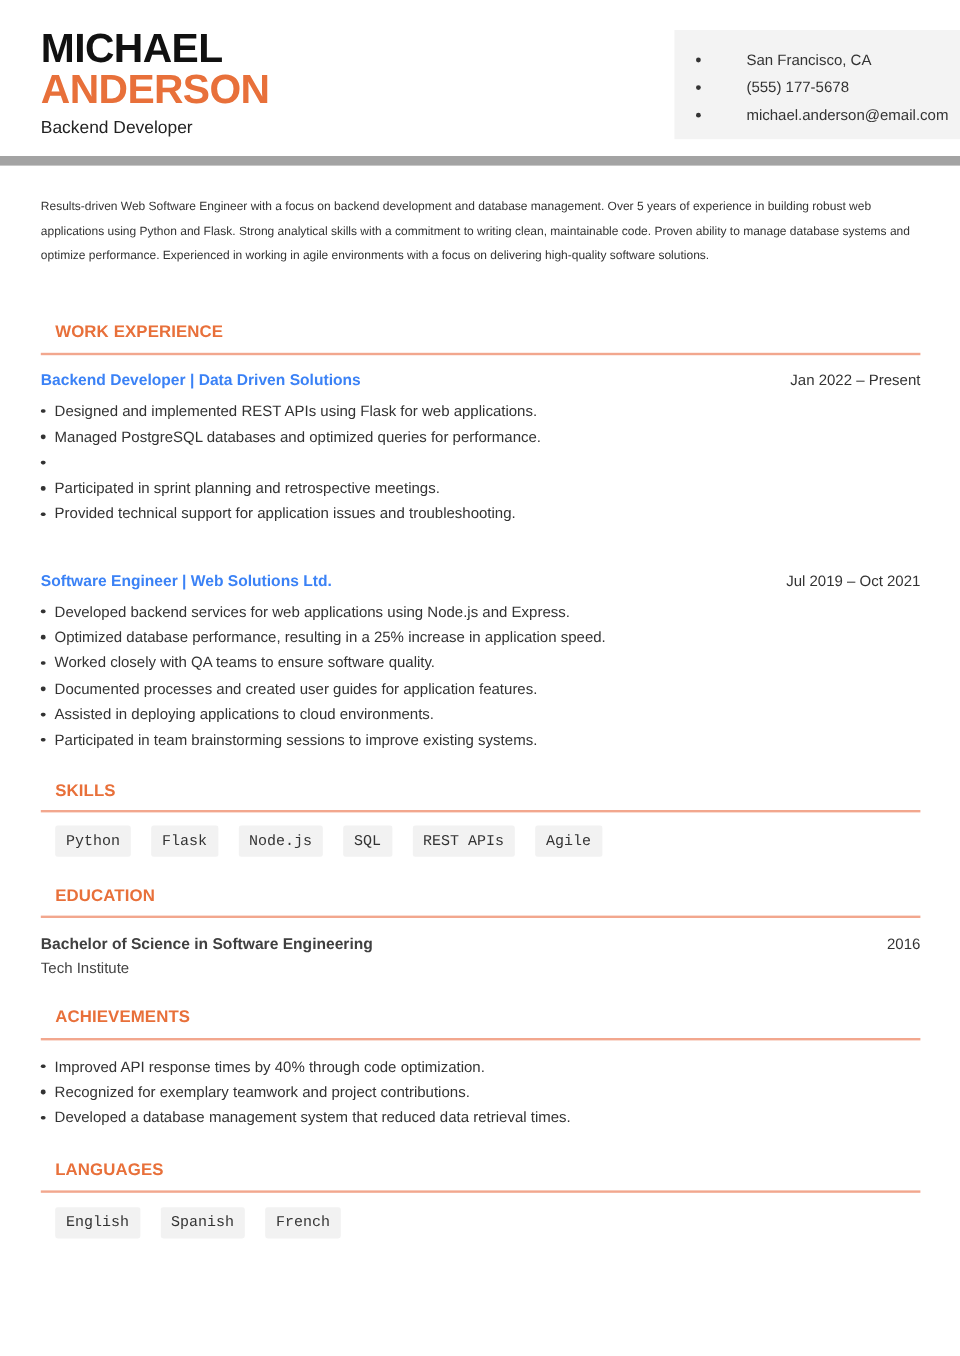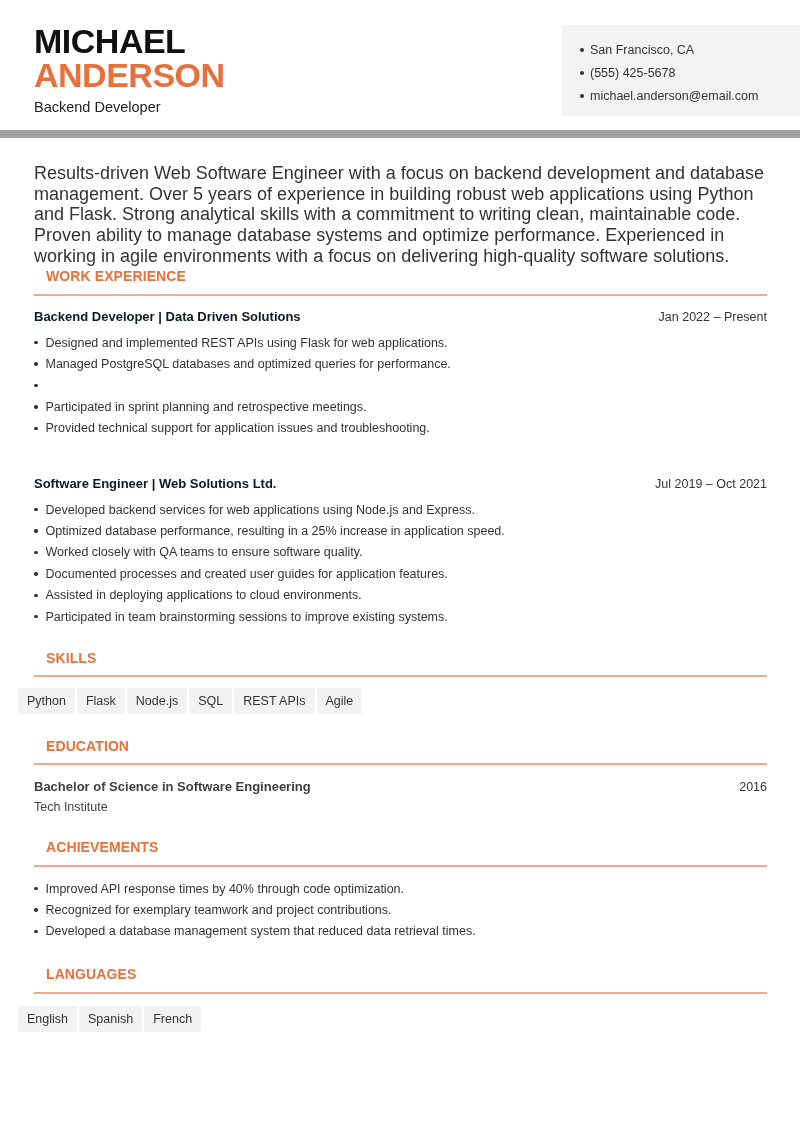--- a/index.html
+++ b/index.html
@@ -28,53 +28,53 @@
       position: absolute; left: 34px; top: 99px;
       font-size: 14.5px; color: #222222;
     }
     .contact-box {
       position: absolute; left: 562px; top: 25px; width: 238px; height: 91px;
       background: #F3F3F3;
       padding: 13px 0 0 18px;
     }
     .contact-item {
       display: flex; align-items: center;
-      font-size: 12.5px; color: #333333; height: 23.3px;
+      font-size: 12.5px; color: #333333; height: 23.3px; gap: 32px;
     }
     .bullet {
       display: inline-block; width: 4px; height: 4px; border-radius: 50%;
       background: #333333; margin-right: 6px; flex-shrink: 0;
     }
     .summary {
       position: absolute; left: 34px; top: 163px; width: 740px;
-      font-size: 18px; line-height: 20.7px; color: #333333;
+      font-size: 10px; line-height: 20.7px; color: #333333;
     }
     .section-title {
       position: absolute; left: 46px;
       font-size: 14px; font-weight: 700; color: #E8703A;
       letter-spacing: 0.1px;
     }
     .section-rule {
       position: absolute; left: 34px; width: 733px; height: 2px;
       background: #F2A78E;
     }
     .job-head {
       position: absolute; left: 34px; width: 733px;
       display: flex; justify-content: space-between; align-items: baseline;
     }
-    .job-role { font-size: 13px; font-weight: 700; color: #0f172a; }
+    .job-role { font-size: 13px; font-weight: 700; color: #3b82f6; }
     .job-dates { font-size: 12.5px; color: #333333; }
     .bullets { position: absolute; left: 34px; width: 733px; list-style: none; }
     .bullets li {
       display: flex; align-items: center;
       font-size: 12.5px; color: #333333; height: 21.4px;
     }
     .bullets li .bullet { margin-left: 14px; margin-right: 8px; width: 3.5px; height: 3.5px; }
     .bullets li .bullet { margin-left: 0; }
-    .tags { position: absolute; left: 18px; display: flex; gap: 2px; }
+    .tags { position: absolute; left: 46px; display: flex; gap: 17px; font-family: Liberation Mono, monospace; }
     .tag {
       background: #F2F2F2; color: #333333; font-size: 12.5px;
       height: 26px; line-height: 26px; padding: 0 9px; border-radius: 2px;
     }
     .edu-head {
       position: absolute; left: 34px; width: 733px;
       display: flex; justify-content: space-between; align-items: baseline;
     }
     .edu-degree { font-size: 13px; font-weight: 700; color: #404040; }
     .edu-year { font-size: 12.5px; color: #333333; }
@@ -87,21 +87,21 @@
   <div class="name-first">MICHAEL</div>
   <div class="name-last">ANDERSON</div>
   <div class="job-title">Backend Developer</div>
   <div class="contact-box">
     <div class="contact-item">
       <span class="bullet"></span>
       <span>San Francisco, CA</span>
     </div>
     <div class="contact-item">
       <span class="bullet"></span>
-      <span>(555) 425-5678</span>
+      <span>(555) 177-5678</span>
     </div>
     <div class="contact-item">
       <span class="bullet"></span>
       <span>michael.anderson@email.com</span>
     </div>
   </div>
 </div>
 
 <p class="summary">Results-driven Web Software Engineer with a focus on backend development and database management. Over 5 years of experience in building robust web applications using Python and Flask. Strong analytical skills with a commitment to writing clean, maintainable code. Proven ability to manage database systems and optimize performance. Experienced in working in agile environments with a focus on delivering high-quality software solutions.</p>
 

